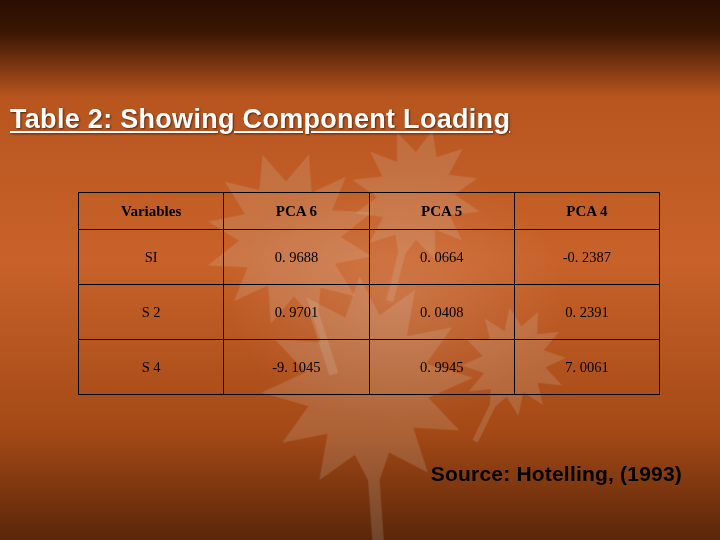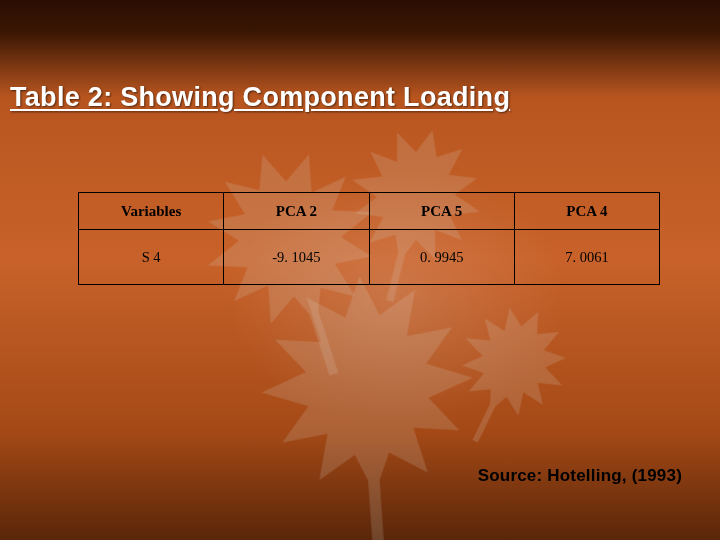--- a/index.html
+++ b/index.html
@@ -22,21 +22,21 @@
   }
   .leaf {
     position: absolute;
     opacity: 0.18;
     filter: blur(0.3px);
   }
   .leaf svg { display: block; }
   .title {
     position: absolute;
     left: 10px;
-    top: 82px;
+    top: 104px;
     font-family: Verdana, Geneva, sans-serif;
     font-size: 27px;
     font-weight: 900;
     color: #ffffff;
     letter-spacing: 0.3px;
     text-decoration: underline;
     text-underline-offset: 3px;
     text-decoration-thickness: 2px;
     text-shadow: 1px 1px 2px rgba(0,0,0,0.55);
     white-space: nowrap;
@@ -71,21 +71,21 @@
     font-weight: 400;
   }
   td.varcol {
     font-size: 14.5px;
   }
   .source {
     position: absolute;
     right: 38px;
     bottom: 54px;
     font-family: Verdana, Geneva, sans-serif;
-    font-size: 17px;
+    font-size: 21px;
     font-weight: 900;
     color: #000000;
     letter-spacing: 0.2px;
   }
 </style>
 </head>
 <body>
 
 <div class="slide">
 
@@ -110,26 +110,38 @@
       </svg>
   </div>
 
   <div class="title">Table 2: Showing Component Loading</div>
 
   <div class="table-wrap">
     <table>
       <thead>
         <tr>
           <th>Variables</th>
-          <th>PCA 2</th>
+          <th>PCA 6</th>
           <th>PCA 5</th>
           <th>PCA 4</th>
         </tr>
       </thead>
       <tbody>
+        <tr>
+          <td class="varcol">SI</td>
+          <td>0. 9688</td>
+          <td>0. 0664</td>
+          <td>-0. 2387</td>
+        </tr>
+        <tr>
+          <td class="varcol">S 2</td>
+          <td>0. 9701</td>
+          <td>0. 0408</td>
+          <td>0. 2391</td>
+        </tr>
         <tr>
           <td class="varcol">S 4</td>
           <td>-9. 1045</td>
           <td>0. 9945</td>
           <td>7. 0061</td>
         </tr>
       </tbody>
     </table>
   </div>
 

